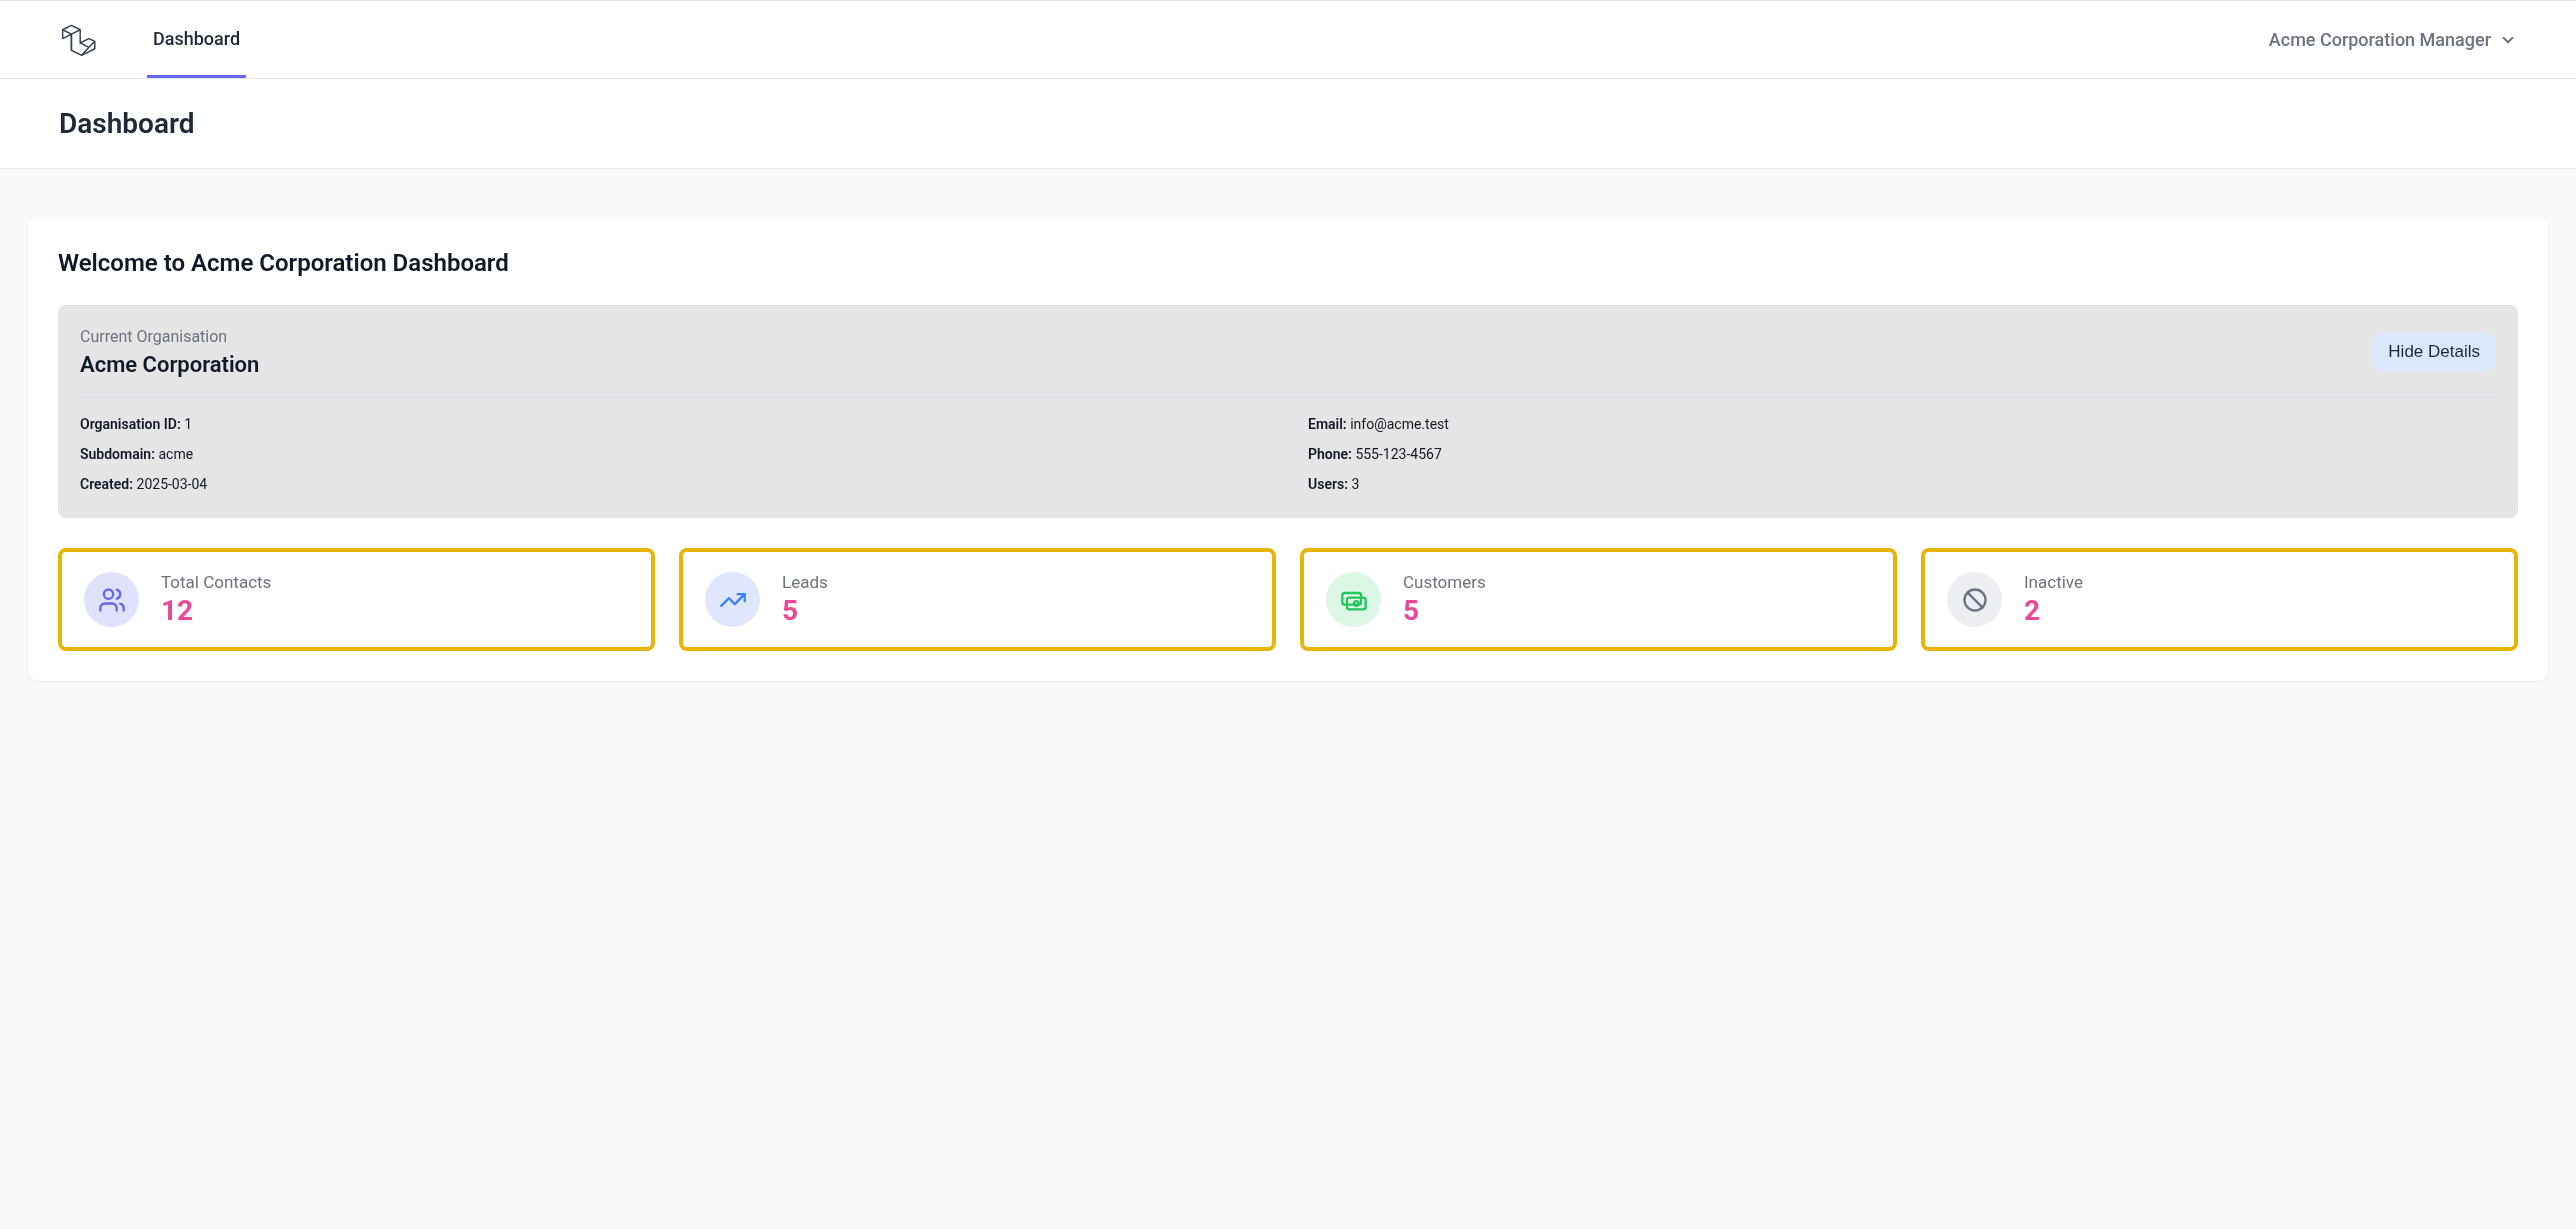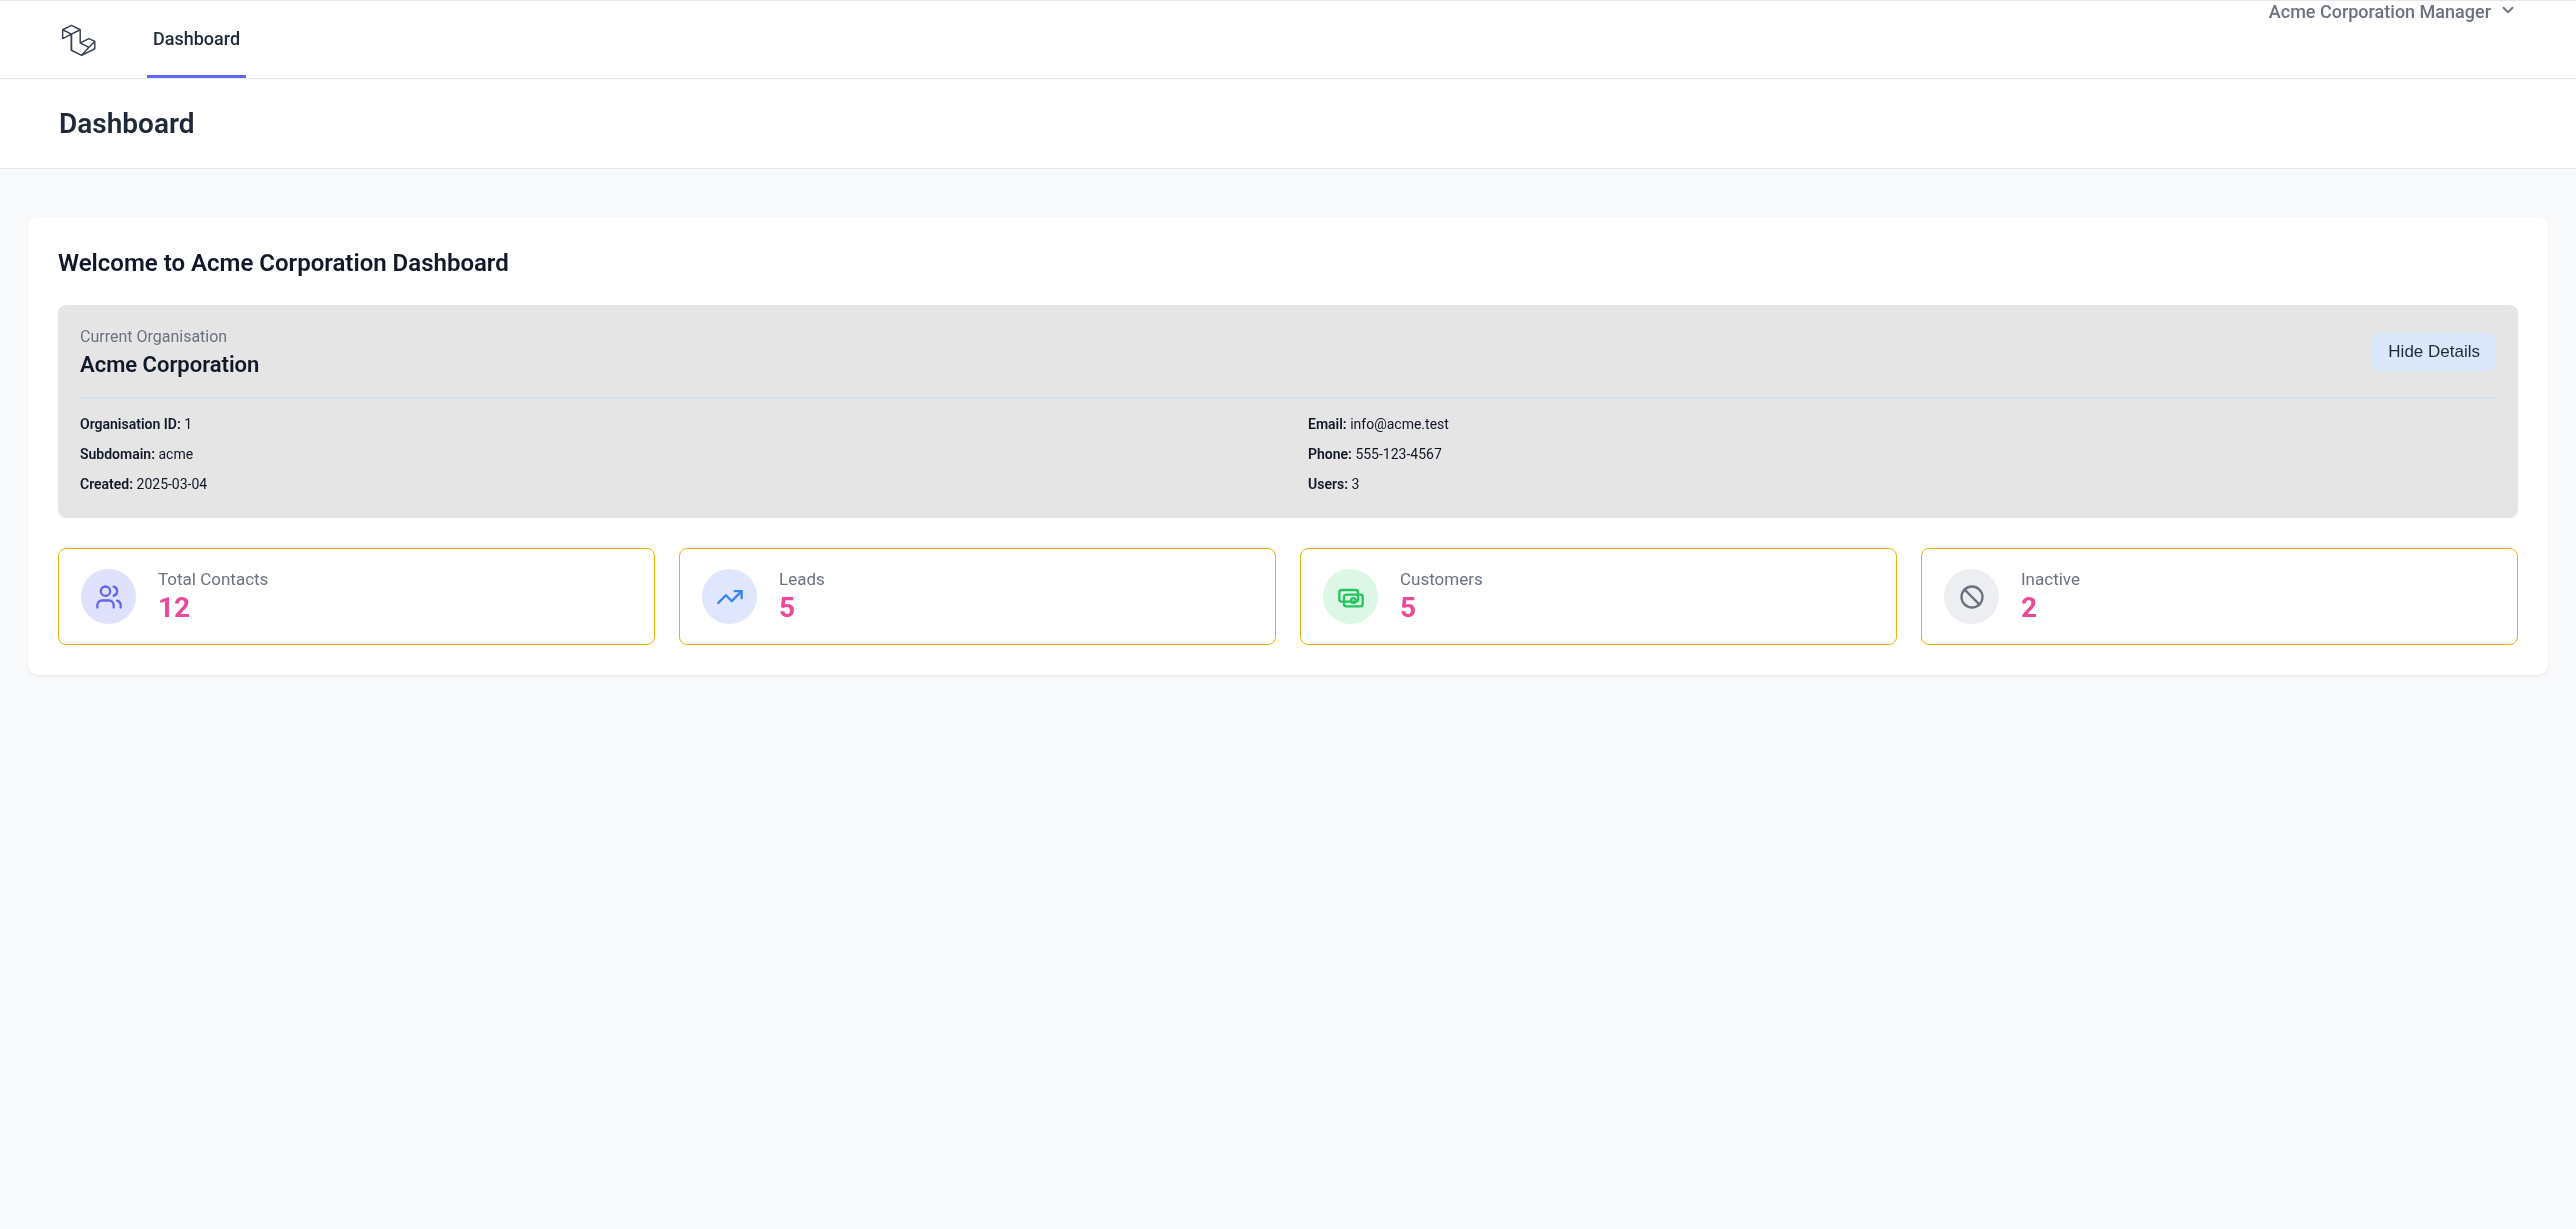--- a/index.html
+++ b/index.html
@@ -39,20 +39,21 @@
     cursor: pointer;
     border-bottom: 3px solid transparent;
   }
   .nav-tab.active {
     border-bottom-color: #6366f1;
     color: #1f2937;
   }
   .header-spacer { flex: 1; }
   .user-menu {
     display: flex;
+    align-items: center;
     gap: 8px;
     color: #6b7280;
     font-size: 18px;
     font-weight: 500;
     cursor: pointer;
   }
   .user-menu svg { color: #6b7280; }
   
   .page-header {
     background: #ffffff;
@@ -126,21 +127,21 @@
     color: #111827;
   }
   .org-details b { font-weight: 600; }
   
   .stats {
     display: grid;
     grid-template-columns: repeat(4, 1fr);
     gap: 24px;
   }
   .stat-card {
-    border: 1px solid #eab308;
+    border: 4px solid #eab308;
     border-radius: 8px;
     padding: 20px 22px;
     display: flex;
     align-items: center;
     gap: 22px;
     background: #ffffff;
   }
   .stat-icon {
     width: 55px;
     height: 55px;

